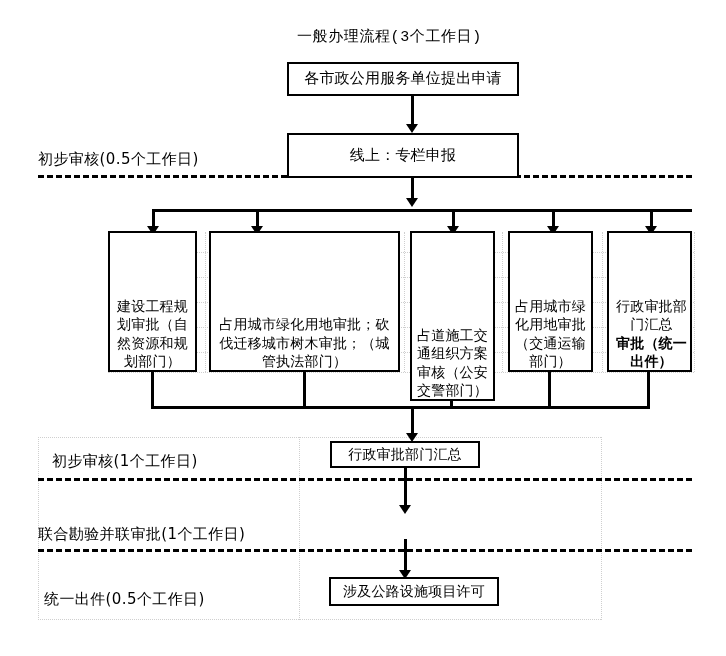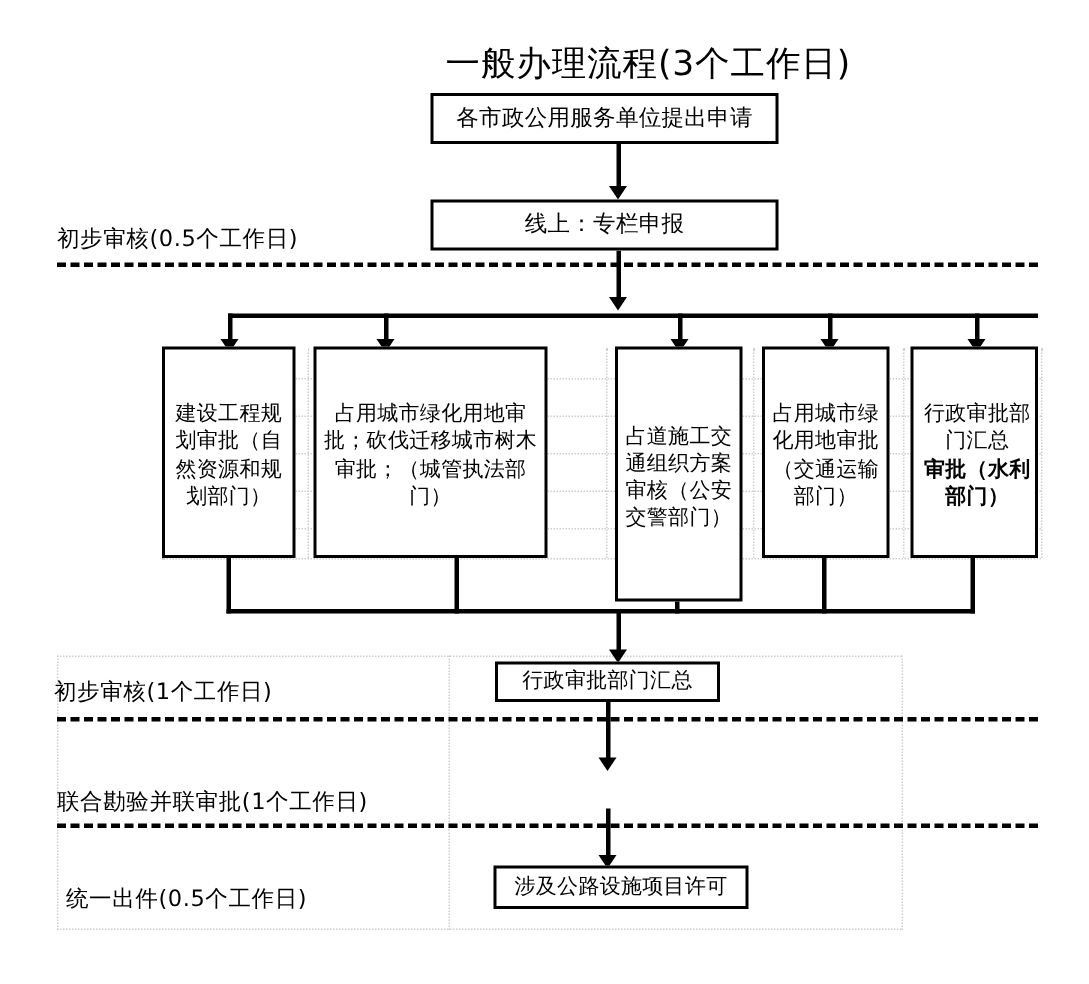--- a/index.html
+++ b/index.html
@@ -42,21 +42,21 @@
     justify-content: center;
     text-align: center;
     color: #000;
     line-height: 1.18;
     letter-spacing: 0.2px;
     z-index: 5;
   }
   .node span { display: block; width: 100%; padding: 0 2px; }
 
   .node.top      { font-size: 15px; }
-  .node.col      { font-size: 14px; align-items: center; padding-top: 4px; }
+  .node.col      { font-size: 14px; align-items: flex-end; padding-top: 4px; }
   .node.col span { line-height: 1.30; }
   .node.bottom   { font-size: 14px; }
 
   .bold-seg { font-weight: bold; }
 
   
   .ln {
     position: absolute;
     background: #000;
     z-index: 3;
@@ -88,25 +88,26 @@
     color: #000;
     white-space: nowrap;
     letter-spacing: 0.4px;
     z-index: 6;
   }
   .phase-label.bold { font-weight: normal; }
 
   
   #title {
     position: absolute;
-    font-size: 23px;
+    font-size: 15px;
     color: #000;
     white-space: nowrap;
     letter-spacing: 0.6px;
     z-index: 6;
+    font-family: Liberation Mono, monospace;
   }
 </style>
 </head>
 <body>
 
 <div id="canvas">
 
   <div class="gridline v" style="left:38px;  top:437px; height:183px;"></div>
   <div class="gridline v" style="left:299px; top:437px; height:183px;"></div>
   <div class="gridline v" style="left:601px; top:437px; height:183px;"></div>
@@ -128,21 +129,21 @@
 
   <div id="title" style="left:297px; top:27px;">一般办理流程(3个工作日)</div>
 
   <div class="node top" style="left:287px; top:62px; width:232px; height:34px;">
     <span>各市政公用服务单位提出申请</span>
   </div>
 
   <div class="ln v" style="left:411px; top:96px; height:32px;"></div>
   <div class="arrow" style="left:406px; top:124px;"></div>
 
-  <div class="node top" style="left:287px; top:133px; width:232px; height:34px;">
+  <div class="node top" style="left:287px; top:133px; width:232px; height:45px;">
     <span>线上：专栏申报</span>
   </div>
 
   <div class="phase-label" style="left:38px; top:150px;">初步审核(0.5个工作日)</div>
   <div class="dashed" style="left:38px; top:175px; width:654px;"></div>
 
   <div class="ln v" style="left:411px; top:167px; height:36px;"></div>
   <div class="arrow" style="left:406px; top:198px;"></div>
 
   <div class="ln h" style="left:152px; top:209px; width:540px;"></div>
@@ -154,54 +155,54 @@
   <div class="arrow" style="left:147px; top:226px;"></div>
   <div class="arrow" style="left:251px; top:226px;"></div>
   <div class="arrow" style="left:447px; top:226px;"></div>
   <div class="arrow" style="left:547px; top:226px;"></div>
   <div class="arrow" style="left:645px; top:226px;"></div>
 
   <div class="node col" style="left:108px; top:231px; width:89px; height:141px;">
     <span>建设工程规划审批（自然资源和规划部门）</span>
   </div>
 
-  <div class="node col" style="left:209px; top:231px; width:156px; height:141px;">
+  <div class="node col" style="left:209px; top:231px; width:191px; height:141px;">
     <span>占用城市绿化用地审批；砍伐迁移城市树木审批；（城管执法部门）</span>
   </div>
 
   <div class="node col" style="left:410px; top:231px; width:85px; height:170px;">
     <span>占道施工交通组织方案审核（公安交警部门）</span>
   </div>
 
   <div class="node col" style="left:508px; top:231px; width:85px; height:141px;">
     <span>占用城市绿化用地审批（交通运输部门）</span>
   </div>
 
   <div class="node col" style="left:607px; top:231px; width:85px; height:141px;">
     <span>
         <span>行政审批部门汇总</span>
-        <span class="bold-seg">审批（水利部门）</span>
+        <span class="bold-seg">审批（统一出件）</span>
       </span>
   </div>
 
   <div class="ln v" style="left:151px; top:372px; height:37px;"></div>
   <div class="ln v" style="left:303px; top:372px; height:37px;"></div>
   <div class="ln v" style="left:450px; top:372px; height:37px;"></div>
   <div class="ln v" style="left:548px; top:372px; height:37px;"></div>
   <div class="ln v" style="left:647px; top:372px; height:37px;"></div>
   <div class="ln h" style="left:151px; top:406px; width:499px;"></div>
 
   <div class="ln v" style="left:411px; top:406px; height:32px;"></div>
   <div class="arrow" style="left:406px; top:433px;"></div>
 
   <div class="node bottom" style="left:330px; top:441px; width:150px; height:27px;">
     <span>行政审批部门汇总</span>
   </div>
 
-  <div class="phase-label" style="left:36px; top:452px;">初步审核(1个工作日)</div>
+  <div class="phase-label" style="left:52px; top:452px;">初步审核(1个工作日)</div>
   <div class="dashed" style="left:38px; top:478px; width:654px;"></div>
 
   <div class="ln v" style="left:404px; top:468px; height:41px;"></div>
   <div class="arrow" style="left:399px; top:505px;"></div>
 
 
   <div class="phase-label" style="left:38px; top:525px;">联合勘验并联审批(1个工作日)</div>
   <div class="dashed" style="left:38px; top:549px; width:654px;"></div>
 
   <div class="ln v" style="left:404px; top:539px; height:35px;"></div>

